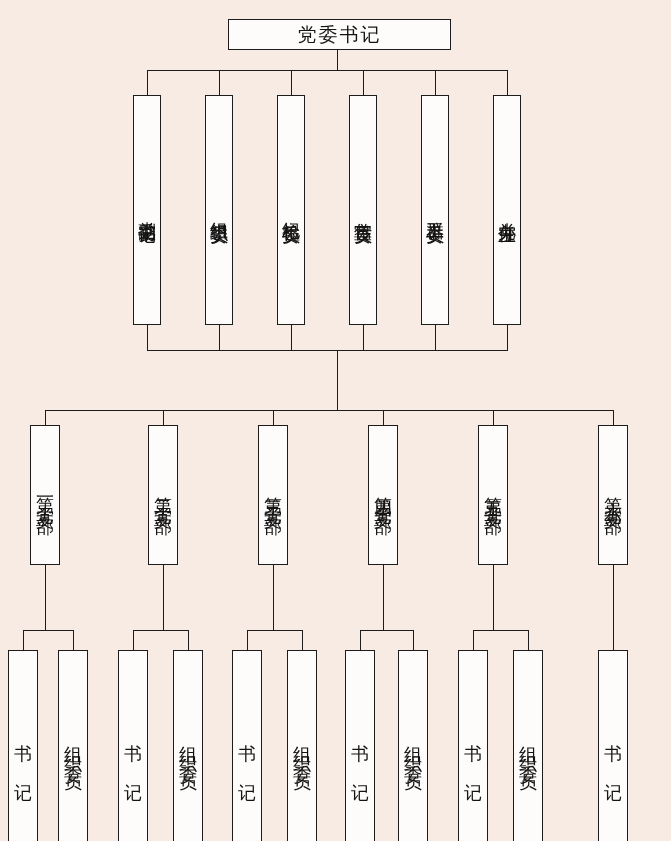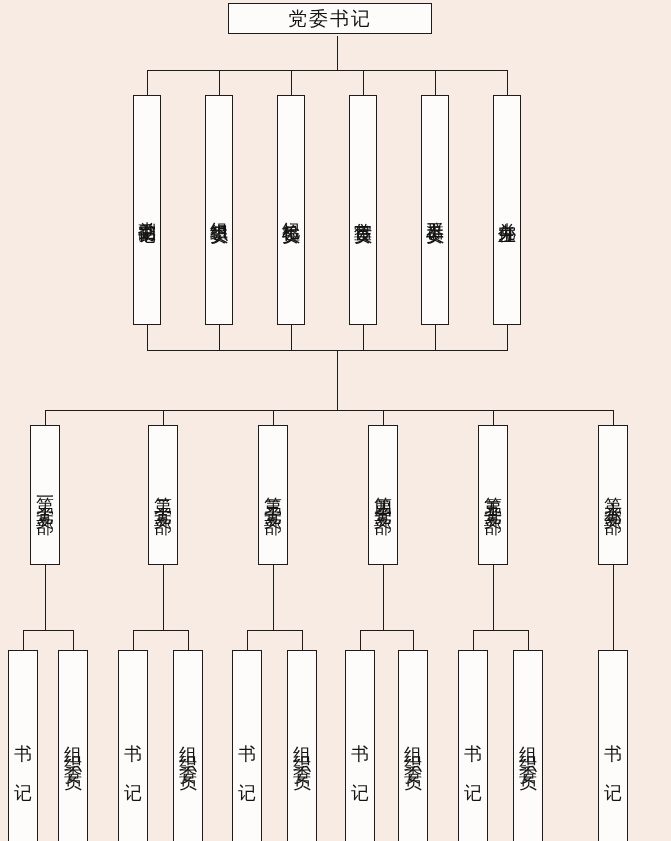--- a/index.html
+++ b/index.html
@@ -75,21 +75,21 @@
   <div class="vl" style="left:73px;top:630px;height:20px"></div>
   <div class="vl" style="left:133px;top:630px;height:20px"></div>
   <div class="vl" style="left:188px;top:630px;height:20px"></div>
   <div class="vl" style="left:247px;top:630px;height:20px"></div>
   <div class="vl" style="left:302px;top:630px;height:20px"></div>
   <div class="vl" style="left:360px;top:630px;height:20px"></div>
   <div class="vl" style="left:413px;top:630px;height:20px"></div>
   <div class="vl" style="left:473px;top:630px;height:20px"></div>
   <div class="vl" style="left:528px;top:630px;height:20px"></div>
 
-  <div class="box root-box" style="left:228px;top:3px;width:204px;height:31px">
+  <div class="box root-box" style="left:228px;top:19px;width:223px;height:31px">
     <span>党委书记</span>
   </div>
 
   <div class="box" style="left:133px;top:95px;width:28px;height:230px">
     <span class="vtext">党委副书记</span>
   </div>
   <div class="box" style="left:205px;top:95px;width:28px;height:230px">
     <span class="vtext">组织委员</span>
   </div>
   <div class="box" style="left:277px;top:95px;width:28px;height:230px">

